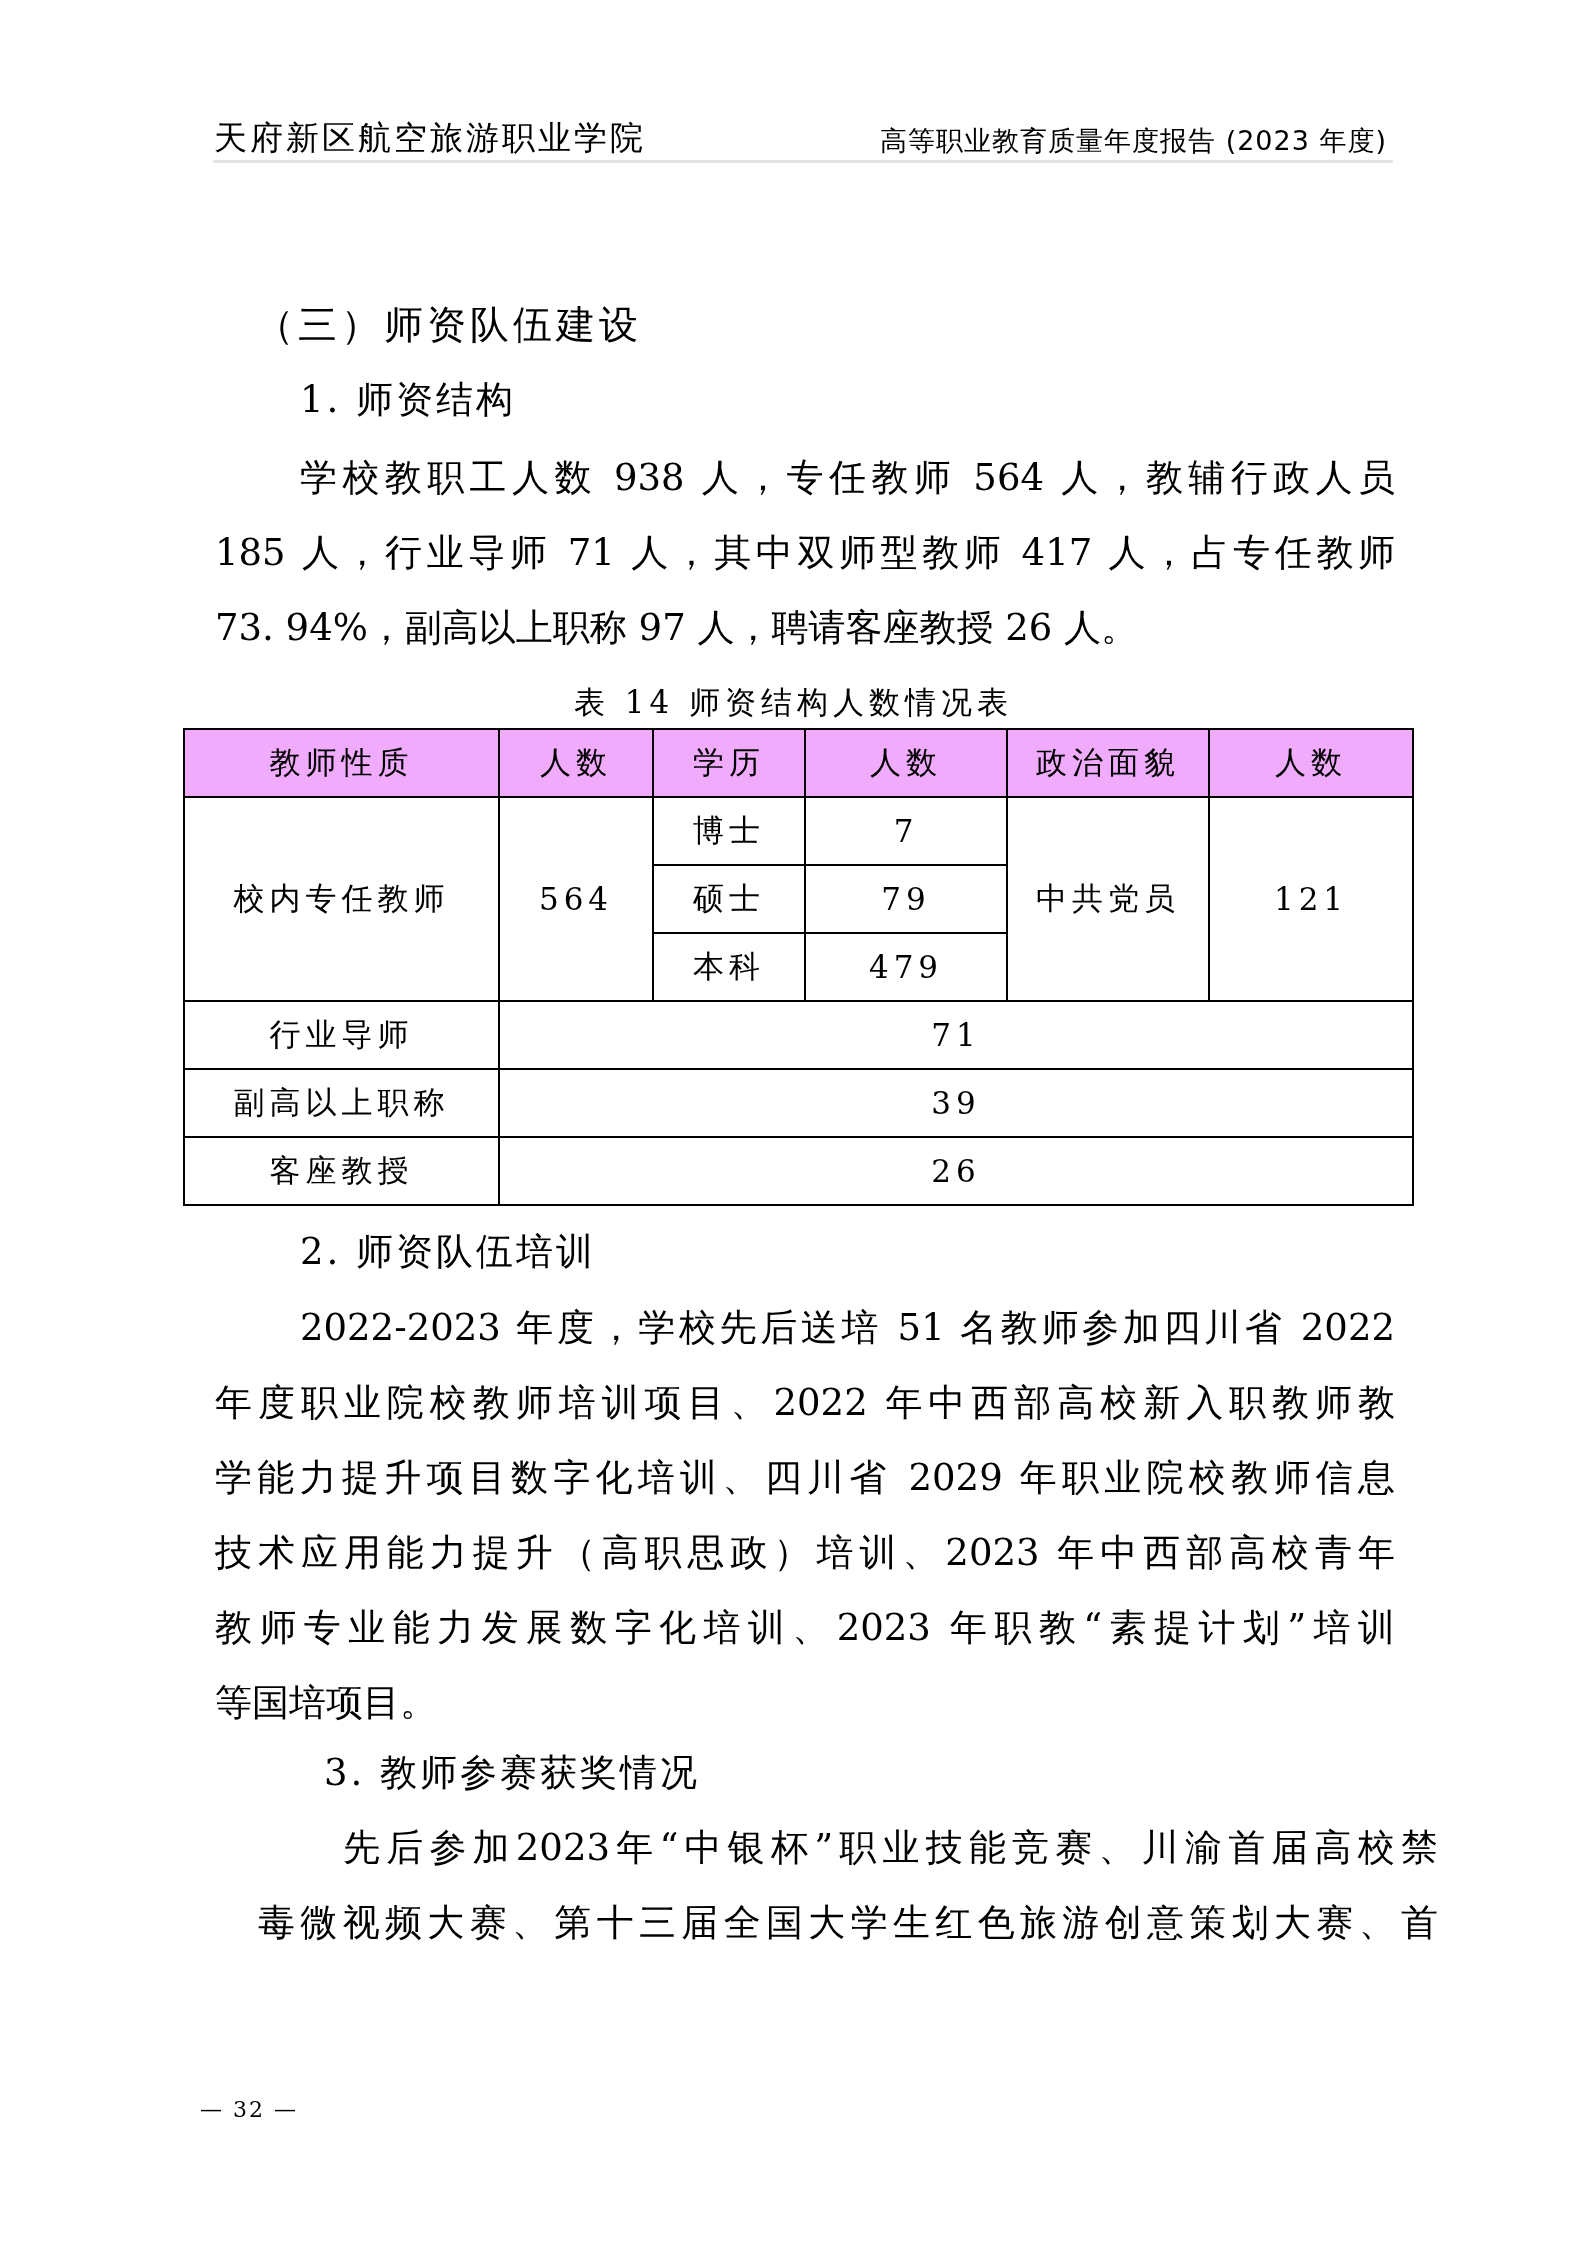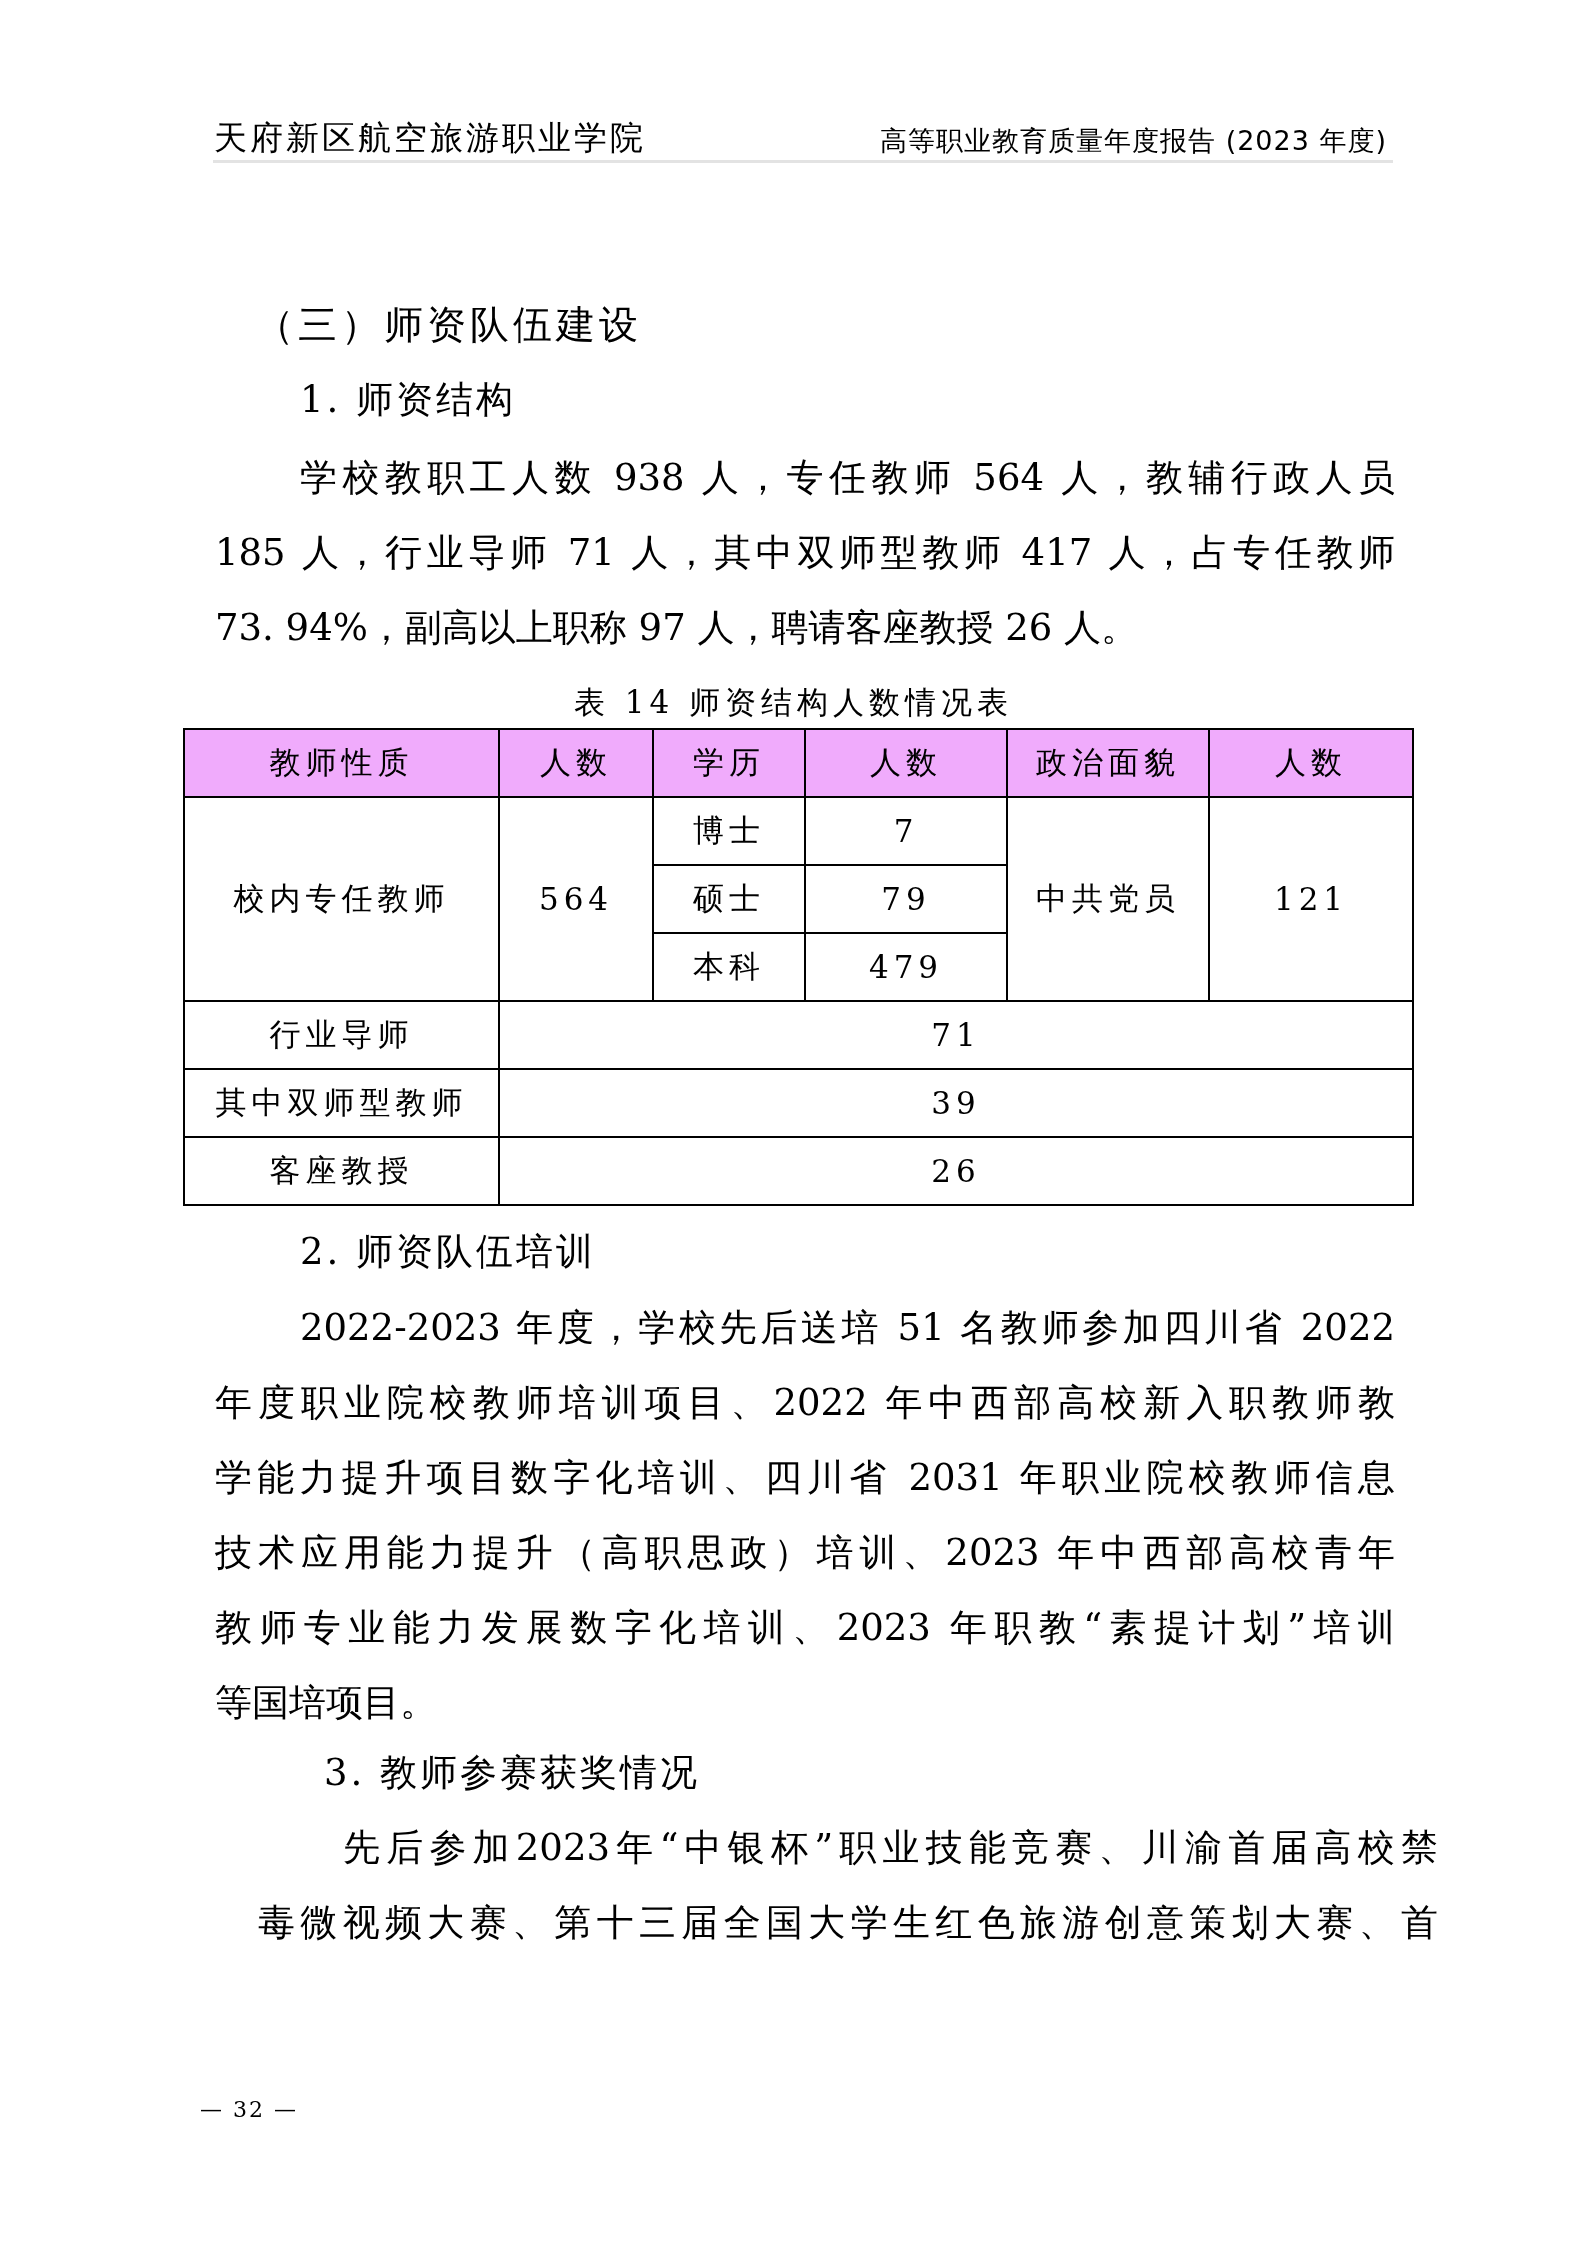--- a/index.html
+++ b/index.html
@@ -75,35 +75,35 @@
   </tr>
   <tr>
     <td class="sub">本科</td>
     <td class="sub">479</td>
   </tr>
   <tr>
     <td class="row">行业导师</td>
     <td class="row" colspan="5">71</td>
   </tr>
   <tr>
-    <td class="row">其中双师型教师</td>
+    <td class="row">副高以上职称</td>
     <td class="row" colspan="5">39</td>
   </tr>
   <tr>
     <td class="row">客座教授</td>
     <td class="row" colspan="5">26</td>
   </tr>
 </tbody>
   </table>
 
 <div class="abs h-sub" style="top:1228px;">2. 师资队伍培训</div>
 <div class="abs para" style="top:1290px;">
   <span class="line indent">2022-2023 年度，学校先后送培 51 名教师参加四川省 2022</span>
   <span class="line">年度职业院校教师培训项目、2022 年中西部高校新入职教师教</span>
-  <span class="line">学能力提升项目数字化培训、四川省 2031 年职业院校教师信息</span>
+  <span class="line">学能力提升项目数字化培训、四川省 2029 年职业院校教师信息</span>
   <span class="line">技术应用能力提升（高职思政）培训、2023 年中西部高校青年</span>
   <span class="line">教师专业能力发展数字化培训、2023 年职教“素提计划”培训</span>
   <span class="line last">等国培项目。</span>
 </div>
 
 <div class="abs h-sub" style="top:1749px;margin-left:24px;">3. 教师参赛获奖情况</div>
 <div class="abs para" style="top:1810px;margin-left:43px;">
   <span class="line indent">先后参加2023年“中银杯”职业技能竞赛、川渝首届高校禁</span>
   <span class="line">毒微视频大赛、第十三届全国大学生红色旅游创意策划大赛、首</span>
 </div>

